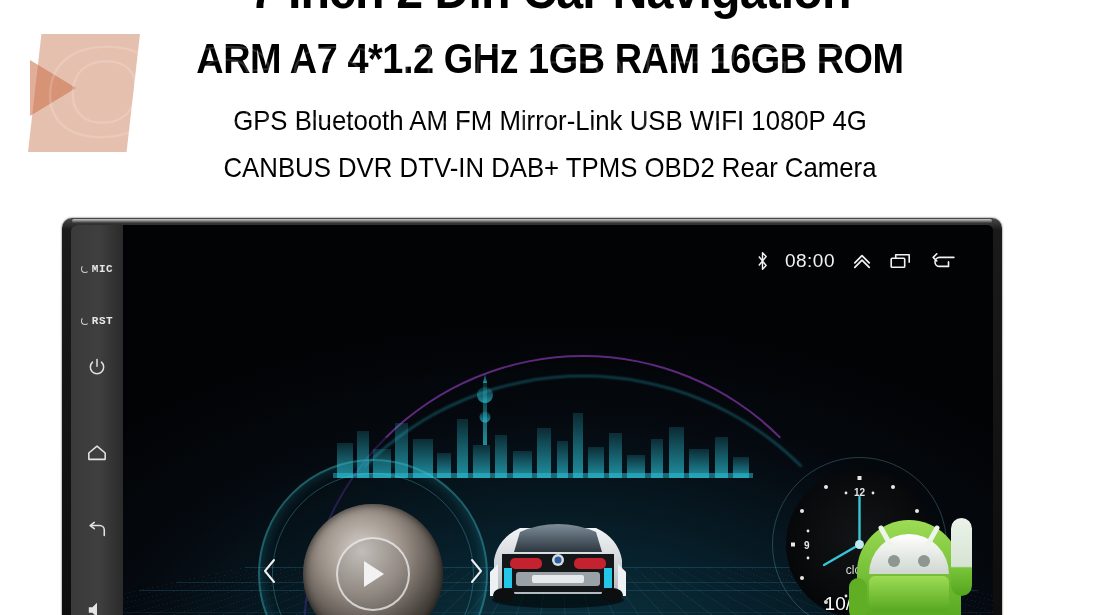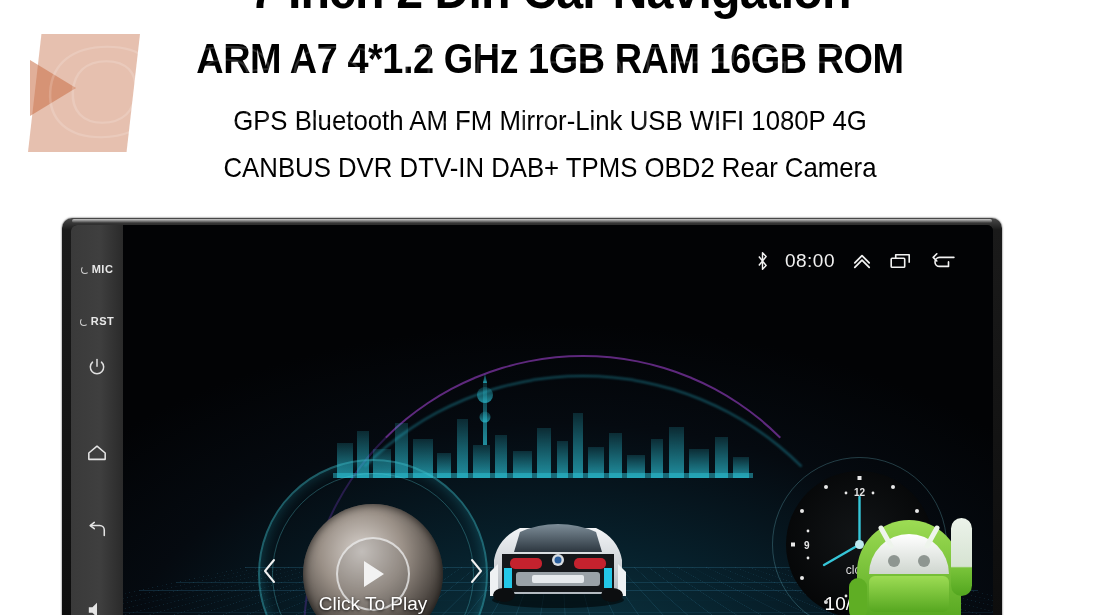--- a/index.html
+++ b/index.html
@@ -56,21 +56,21 @@
   }
 
   
   .bezel-col {
     position: absolute; left: 0; top: 0; width: 52px; bottom: 0;
     background: linear-gradient(90deg,#3a3a3a 0%,#3f3f3f 55%,#2a2a2a 100%);
     z-index: 6;
   }
   .bezel-col .lbl {
     position: absolute; left: 0; width: 52px; text-align: center;
-    color: #e8e8e8; font-size: 11px; font-weight: bold; letter-spacing: .5px;
+    color: #e8e8e8; font-size: 11px; font-weight: bold; letter-spacing: .5px; font-family: Liberation Mono, monospace;
   }
   .bezel-col .lbl .dot {
     display: inline-block; width: 8px; height: 8px; margin-right: 3px;
     border: 1.3px solid #d0d0d0; border-radius: 50%;
     border-right-color: transparent; border-top-color: transparent;
     vertical-align: -1px;
   }
   .lbl-mic { top: 38px; }
   .lbl-rst { top: 90px; }
   .bz-icon { position: absolute; left: 0; width: 52px; text-align: center; }
@@ -341,21 +341,20 @@
             </svg>
           </span>
           <span class="sb-ic">
             <svg width="26" height="18" viewBox="0 0 28 20" fill="none" stroke="#f2f2f2" stroke-width="1.8" stroke-linecap="round" stroke-linejoin="round">
               <path d="M25 6 L9 6 A5 5 0 0 0 9 16 L19 16 L19 11"></path>
               <path d="M6 2 L2 6 L6 10"></path>
             </svg>
           </span>
         </div>
 
-        <div class="click-to-play">Click To Play</div>
         <div class="date-label">10/15 Monday</div>
 
         <div class="music-widget">
           <div class="ring ring-outer"></div>
           <div class="ring ring-mid"></div>
           <div class="album">
             <div class="album-name">ADELE</div>
           </div>
           <div class="play-btn">
             <svg width="26" height="30" viewBox="0 0 26 30" fill="#f2f2f2">

